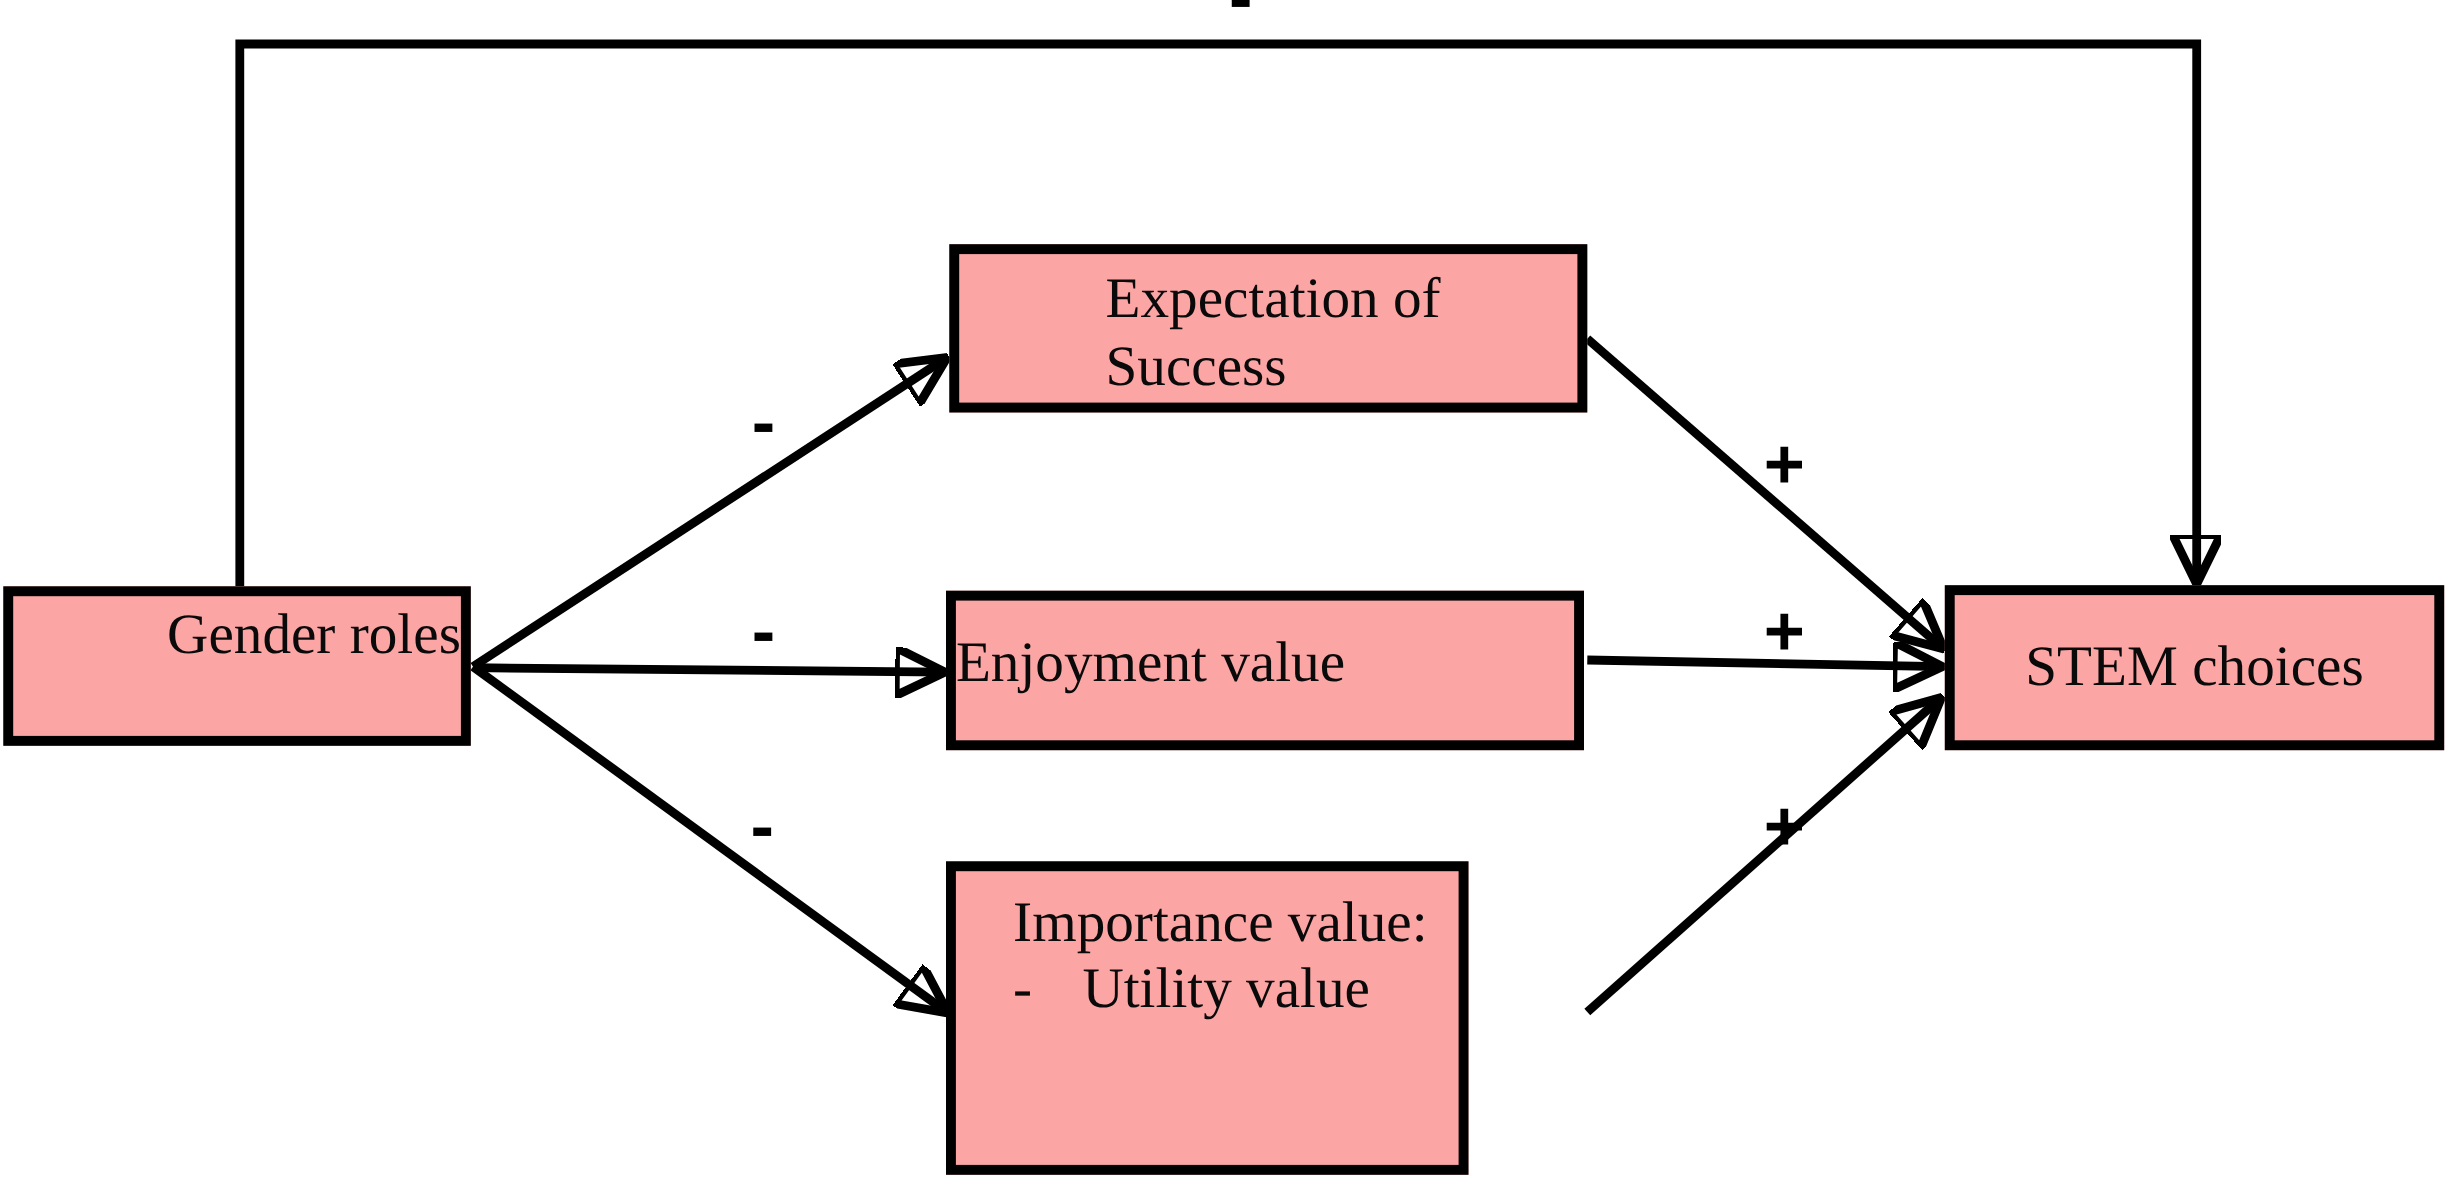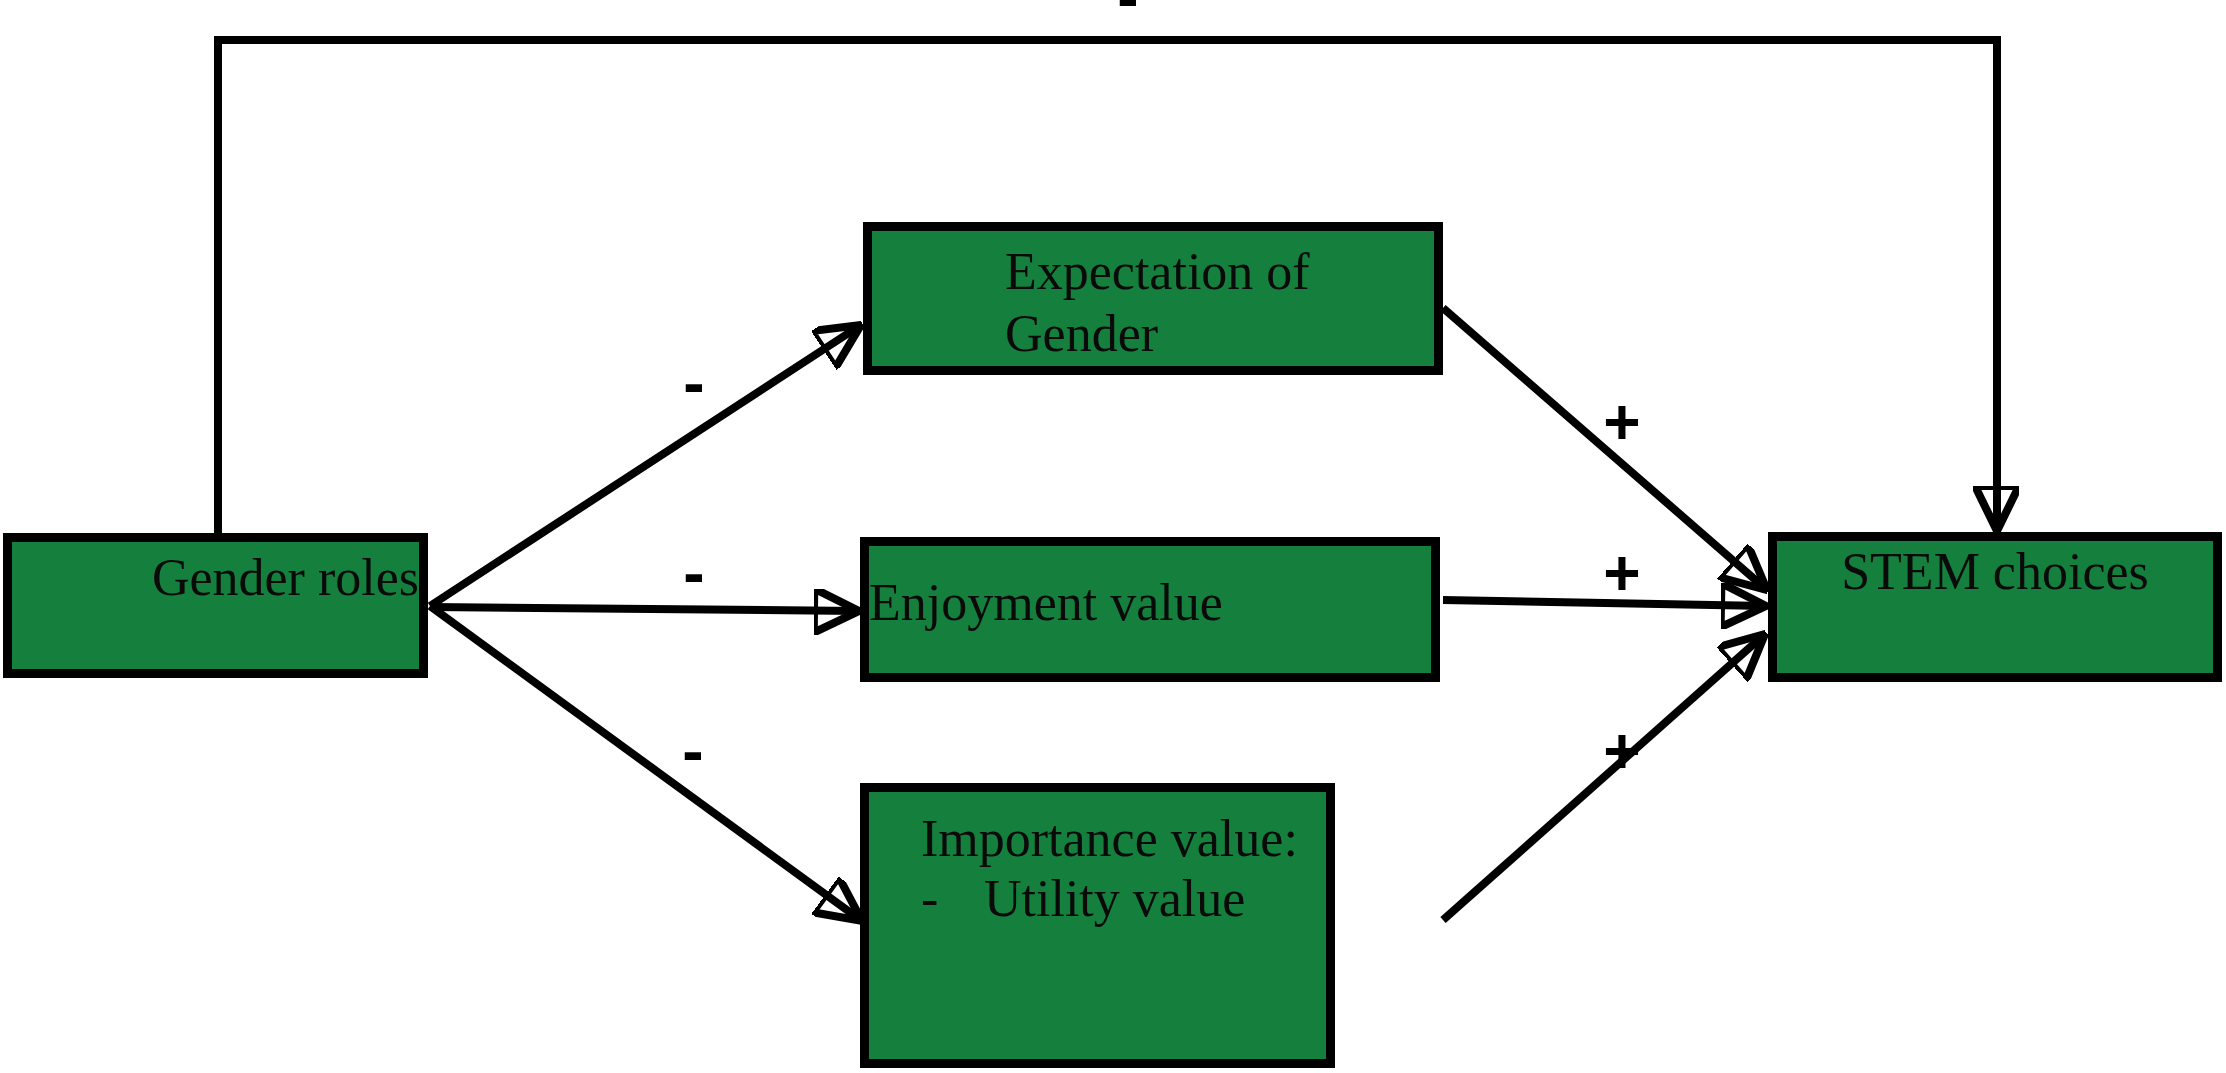--- a/index.html
+++ b/index.html
@@ -32,31 +32,31 @@
   .edges-layer path {
     fill: none;
     stroke: #000000;
     stroke-width: 8;
     stroke-linejoin: miter;
   }
   .node {
     position: absolute;
     box-sizing: border-box;
     border: 9px solid #000000;
-    background: #15803d;
+    background: #fca5a5;
     z-index: 2;
     font-size: 52px;
     line-height: 62px;
     color: #0a0a0a;
   }
   .node-gender        { left: 3px;    top: 533px; width: 425px; height: 145px; padding: 5px 0 0 71px; text-align: right; }
   .node-expectation   { left: 863px;  top: 222px; width: 580px; height: 153px; padding: 10px 0 0 133px; }
   .node-enjoyment     { left: 860px;  top: 537px; width: 580px; height: 145px; padding: 26px 0 0 0; text-align: left; }
   .node-importance    { left: 860px;  top: 783px; width: 475px; height: 285px; padding: 17px 0 0 52px; line-height: 60px; }
-  .node-stem          { left: 1768px; top: 532px; width: 454px; height: 150px; display: flex; align-items: flex-start; justify-content: center; }
+  .node-stem          { left: 1768px; top: 532px; width: 454px; height: 150px; display: flex; align-items: center; justify-content: center; }
   .bullet-line { display: block; }
   .bullet {
     display: inline-block;
     width: 63px;
   }
   .sign {
     position: absolute;
     z-index: 3;
     font-family: "Liberation Sans", sans-serif;
     font-weight: bold;
@@ -93,21 +93,21 @@
     <path d="M1443,600 L1766,606" marker-end="url(#arrow)"></path>
     <path d="M1443,920 L1765,634" marker-end="url(#arrow)"></path>
   </svg>
 
   <div class="node node-gender">
     <div>Gender roles</div>
   </div>
 
   <div class="node node-expectation">
     <div>Expectation of</div>
-    <div>Gender</div>
+    <div>Success</div>
   </div>
 
   <div class="node node-enjoyment">
     <div>Enjoyment value</div>
   </div>
 
   <div class="node node-importance">
     <div>Importance value:</div>
     <div class="bullet-line">
       <span class="bullet">-</span><span>Utility value</span>

